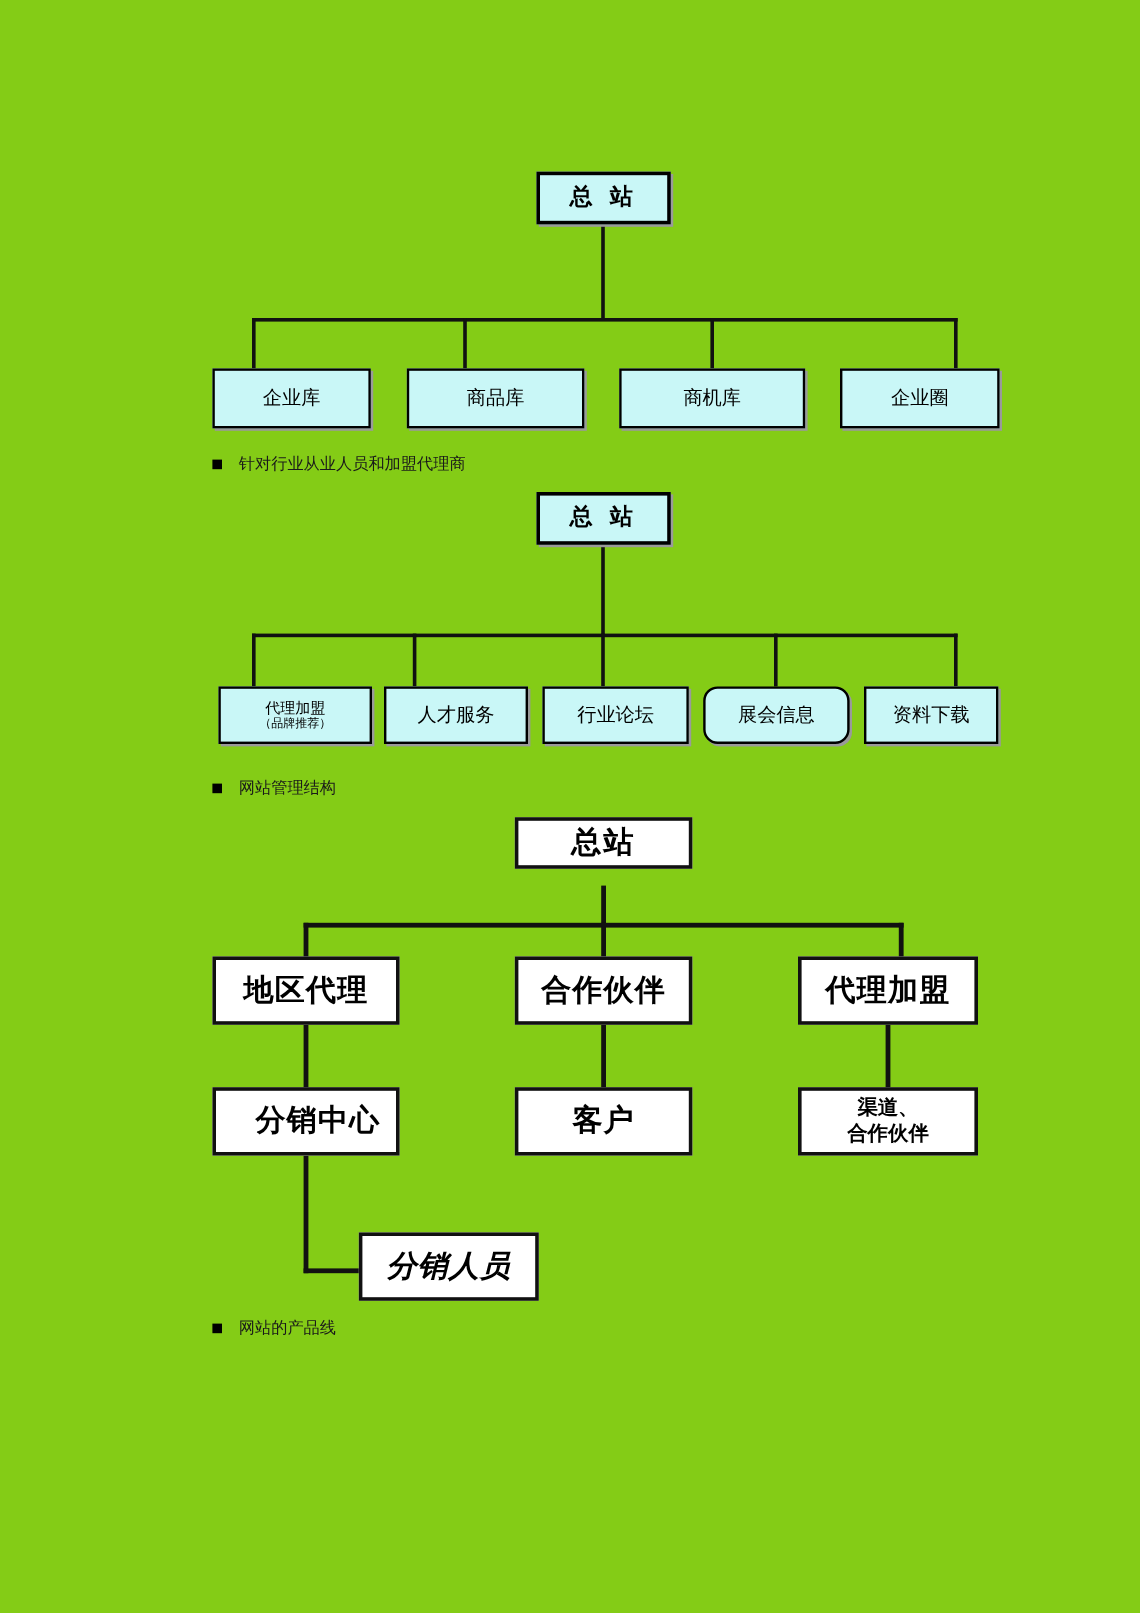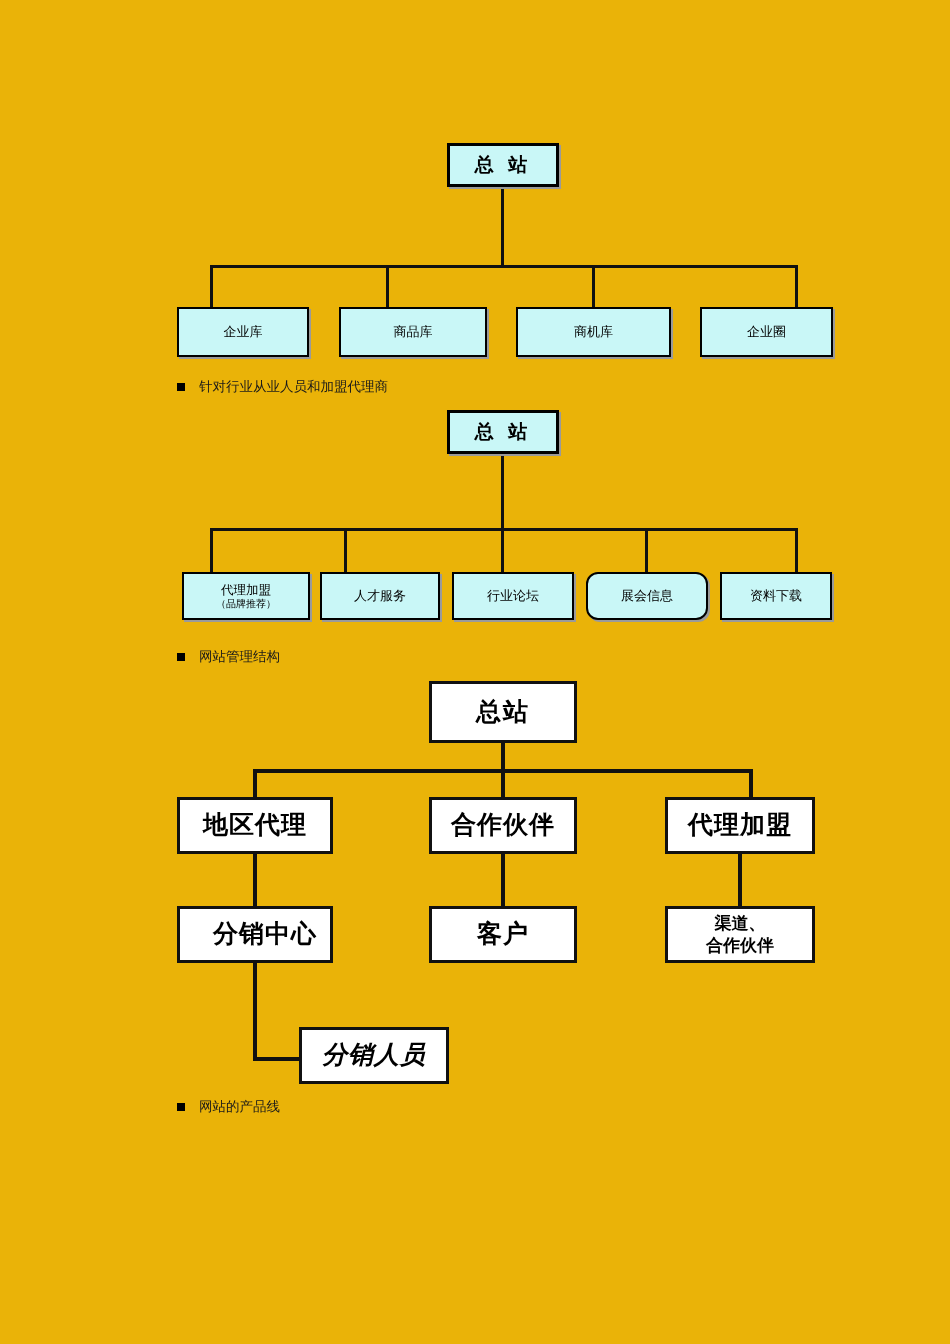--- a/index.html
+++ b/index.html
@@ -9,21 +9,21 @@
     background: #ffffff;
   }
   body {
     font-family: "DejaVu Sans", "Liberation Sans", sans-serif;
     color: #000000;
   }
   #page {
     position: relative;
     width: 950px;
     height: 1344px;
-    background: #eab308;
+    background: #84cc16;
     overflow: hidden;
   }
 
   
   .node {
     position: absolute;
     box-sizing: border-box;
     display: flex;
     align-items: center;
     justify-content: center;
@@ -31,21 +31,21 @@
     line-height: 1.15;
     z-index: 3;
   }
   .node .label { display: block; width: 100%; }
 
   
   .cyan {
     background: #c9f7f7;
     border: 2px solid #000000;
     box-shadow: 2px 2px 0 #9a9a9a;
-    font-size: 13px;
+    font-size: 16px;
     color: #000000;
   }
   .cyan.root {
     font-size: 19px;
     font-weight: bold;
     letter-spacing: 4px;
     border-width: 3px;
   }
   .cyan.small {
     font-size: 12.5px;
@@ -173,21 +173,21 @@
     </div>
   </div>
 
   <div class="bullet-row" style="left:177px; top:648px;">
     <span class="bullet-mark"></span>
     <span class="bullet-text">网站管理结构</span>
   </div>
 
   <div>
 
-    <div class="node plain tight" style="left:429px; top:681px; width:148px; height:62px;">
+    <div class="node plain tight" style="left:429px; top:681px; width:148px; height:43px;">
       <span class="label">总站</span>
     </div>
 
     <div class="line vline" style="left:501px; top:738px; width:4px; height:34px;"></div>
     <div class="line hline" style="left:253px; top:769px; width:500px; height:4px;"></div>
     <div class="line vline" style="left:253px; top:769px; width:4px; height:30px;"></div>
     <div class="line vline" style="left:501px; top:769px; width:4px; height:30px;"></div>
     <div class="line vline" style="left:749px; top:769px; width:4px; height:30px;"></div>
 
     <div class="node plain" style="left:177px; top:797px; width:156px; height:57px;">

